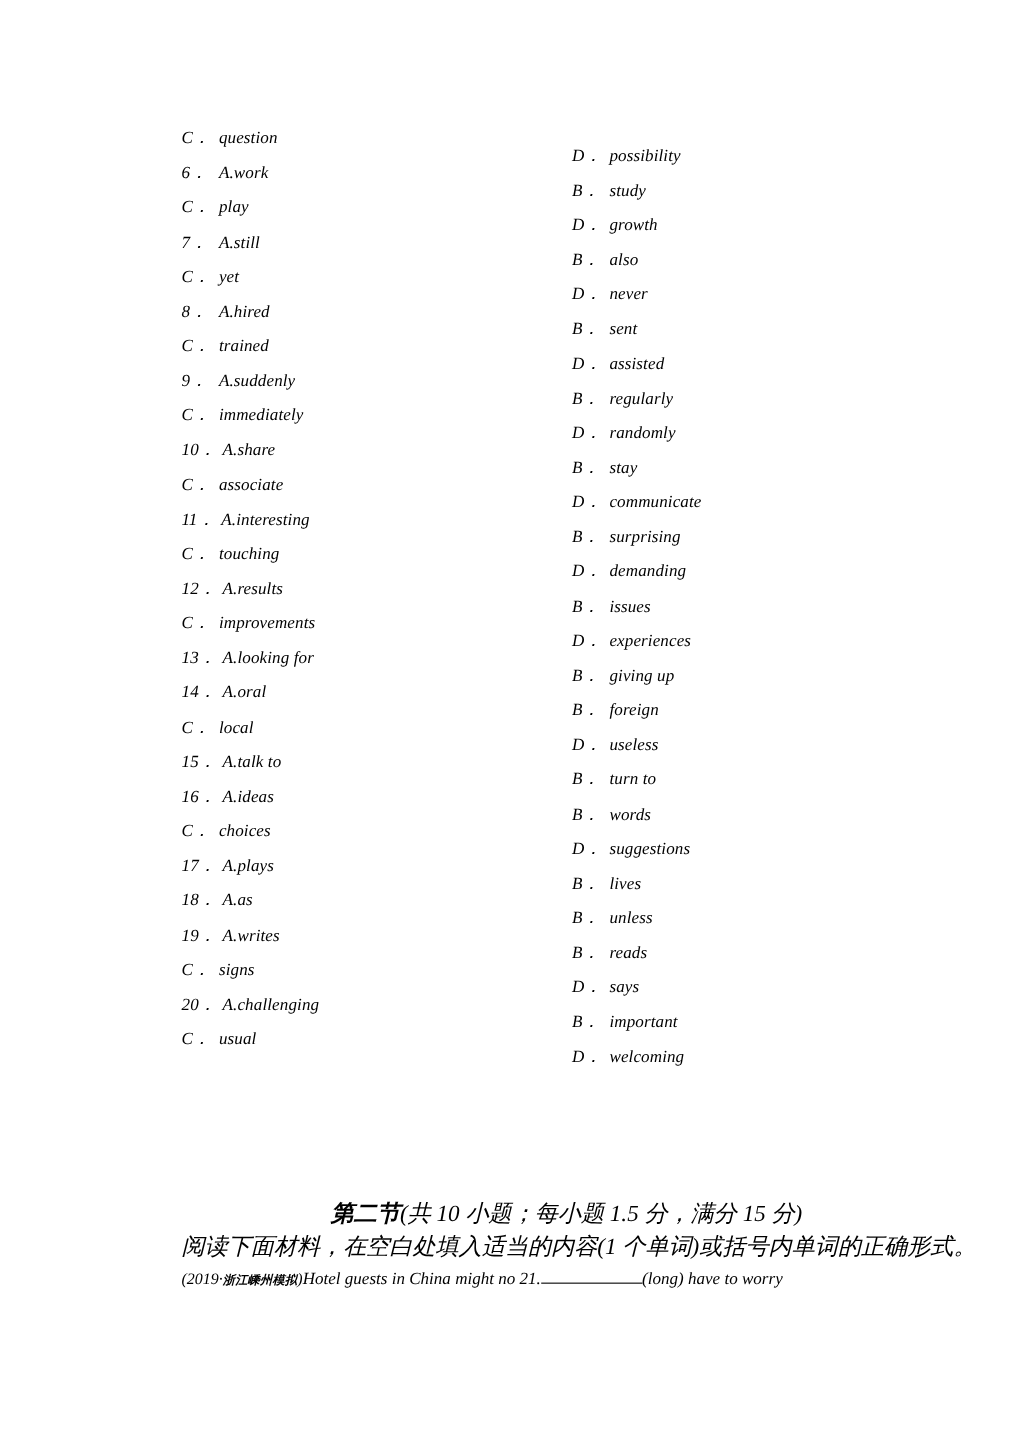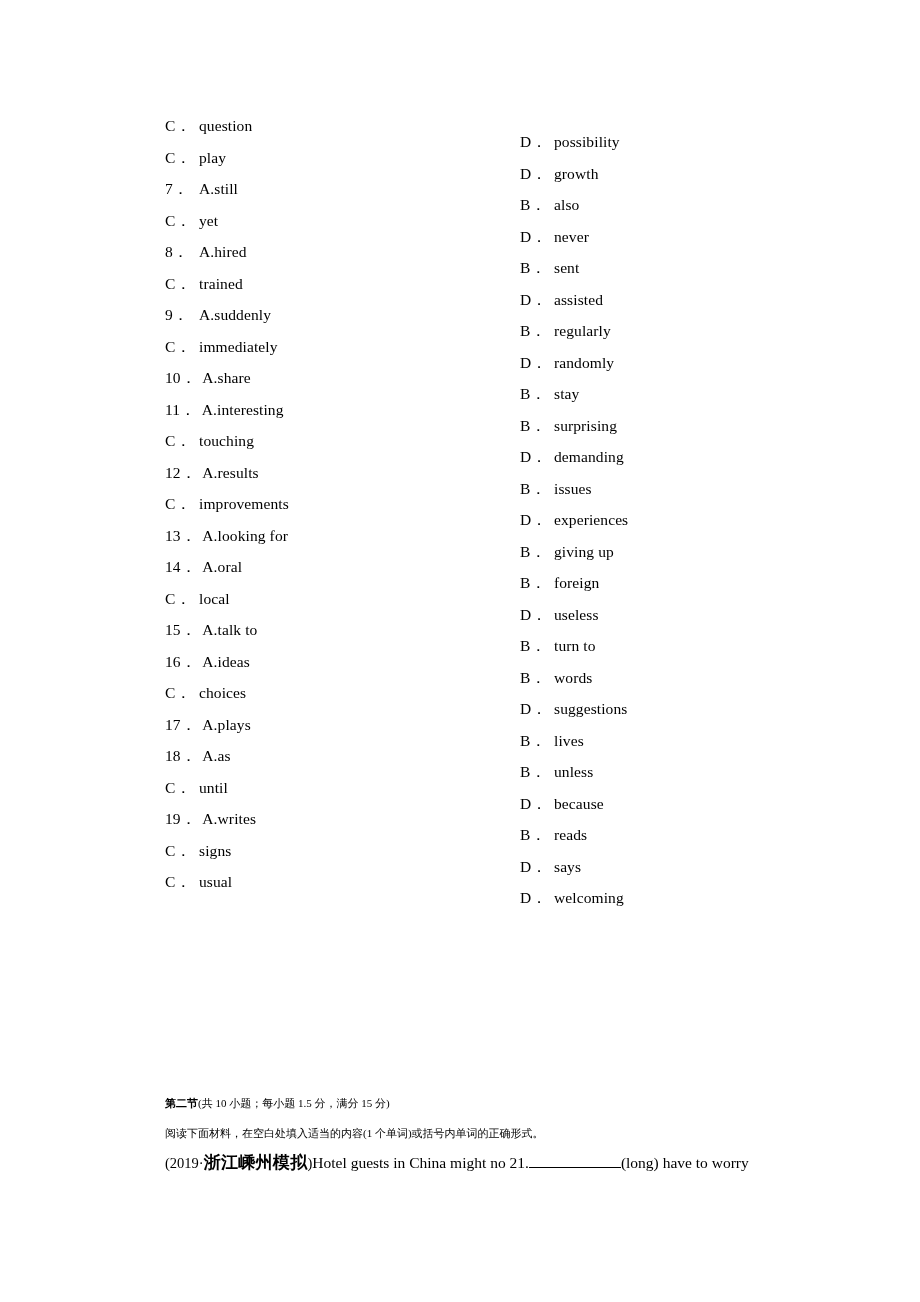--- a/index.html
+++ b/index.html
@@ -15,20 +15,21 @@
     position: relative;
     overflow: hidden;
     -webkit-font-smoothing: antialiased;
   }
 
   .page {
     position: relative;
     width: 776px;
     height: 1302px;
     box-sizing: border-box;
+    font-style: italic;
   }
 
   
   .options {
     position: absolute;
     left: 165px;
     top: 110px;
     width: 700px;
   }
   .opt-row {
@@ -61,39 +62,40 @@
   }
 
   
   .bottom {
     position: absolute;
     left: 165px;
     top: 1088px;
     width: 700px;
   }
   .cn-line {
-    font-size: 11px;
+    font-size: 21px;
     line-height: 30px;
     white-space: nowrap;
+    text-align: center;
   }
   .cn-bold {
     font-weight: bold;
   }
   .para {
     font-size: 15.5px;
     line-height: 30px;
     white-space: nowrap;
   }
   .src {
     font-size: 14.5px;
     margin-top: 16px;
   }
   .src-cn {
     font-weight: bold;
-    font-size: 17px;
+    font-size: 11px;
     letter-spacing: 0.3px;
     margin-top: 14px;
   }
   .blank {
     display: inline-block;
     border-bottom: 1px solid #000;
     width: 92px;
     height: 14px;
     margin: 0 0 0 0;
     vertical-align: baseline;
@@ -103,20 +105,24 @@
 <body>
 
 <div class="page">
 
   <div class="options">
       <div class="opt-row">
         <div class="opt-left"><span class="tag">C．</span><span class="opt-text">question</span></div>
         <div class="opt-right"><span class="tag">D．</span><span class="opt-text">possibility</span></div>
       </div>
       <div class="opt-row">
+        <div class="opt-left"><span class="tag">6．</span><span class="opt-text">A.work</span></div>
+        <div class="opt-right"><span class="tag">B．</span><span class="opt-text">study</span></div>
+      </div>
+      <div class="opt-row">
         <div class="opt-left"><span class="tag">C．</span><span class="opt-text">play</span></div>
         <div class="opt-right"><span class="tag">D．</span><span class="opt-text">growth</span></div>
       </div>
       <div class="opt-row">
         <div class="opt-left"><span class="tag">7．</span><span class="opt-text">A.still</span></div>
         <div class="opt-right"><span class="tag">B．</span><span class="opt-text">also</span></div>
       </div>
       <div class="opt-row">
         <div class="opt-left"><span class="tag">C．</span><span class="opt-text">yet</span></div>
         <div class="opt-right"><span class="tag">D．</span><span class="opt-text">never</span></div>
@@ -135,20 +141,24 @@
       </div>
       <div class="opt-row">
         <div class="opt-left"><span class="tag">C．</span><span class="opt-text">immediately</span></div>
         <div class="opt-right"><span class="tag">D．</span><span class="opt-text">randomly</span></div>
       </div>
       <div class="opt-row">
         <div class="opt-left"><span class="tag">10．</span><span class="opt-text">A.share</span></div>
         <div class="opt-right"><span class="tag">B．</span><span class="opt-text">stay</span></div>
       </div>
       <div class="opt-row">
+        <div class="opt-left"><span class="tag">C．</span><span class="opt-text">associate</span></div>
+        <div class="opt-right"><span class="tag">D．</span><span class="opt-text">communicate</span></div>
+      </div>
+      <div class="opt-row">
         <div class="opt-left"><span class="tag">11．</span><span class="opt-text">A.interesting</span></div>
         <div class="opt-right"><span class="tag">B．</span><span class="opt-text">surprising</span></div>
       </div>
       <div class="opt-row">
         <div class="opt-left"><span class="tag">C．</span><span class="opt-text">touching</span></div>
         <div class="opt-right"><span class="tag">D．</span><span class="opt-text">demanding</span></div>
       </div>
       <div class="opt-row">
         <div class="opt-left"><span class="tag">12．</span><span class="opt-text">A.results</span></div>
         <div class="opt-right"><span class="tag">B．</span><span class="opt-text">issues</span></div>
@@ -183,30 +193,30 @@
       </div>
       <div class="opt-row">
         <div class="opt-left"><span class="tag">17．</span><span class="opt-text">A.plays</span></div>
         <div class="opt-right"><span class="tag">B．</span><span class="opt-text">lives</span></div>
       </div>
       <div class="opt-row">
         <div class="opt-left"><span class="tag">18．</span><span class="opt-text">A.as</span></div>
         <div class="opt-right"><span class="tag">B．</span><span class="opt-text">unless</span></div>
       </div>
       <div class="opt-row">
-        <div class="opt-left"><span class="tag">C．</span><span class="opt-text">until</span></div>
-        <div class="opt-right"><span class="tag">D．</span><span class="opt-text">because</span></div>
-      </div>
-      <div class="opt-row">
         <div class="opt-left"><span class="tag">19．</span><span class="opt-text">A.writes</span></div>
         <div class="opt-right"><span class="tag">B．</span><span class="opt-text">reads</span></div>
       </div>
       <div class="opt-row">
         <div class="opt-left"><span class="tag">C．</span><span class="opt-text">signs</span></div>
         <div class="opt-right"><span class="tag">D．</span><span class="opt-text">says</span></div>
+      </div>
+      <div class="opt-row">
+        <div class="opt-left"><span class="tag">20．</span><span class="opt-text">A.challenging</span></div>
+        <div class="opt-right"><span class="tag">B．</span><span class="opt-text">important</span></div>
       </div>
       <div class="opt-row">
         <div class="opt-left"><span class="tag">C．</span><span class="opt-text">usual</span></div>
         <div class="opt-right"><span class="tag">D．</span><span class="opt-text">welcoming</span></div>
       </div>
     </div>
 
   <div class="bottom">
 
     <div class="cn-line">

